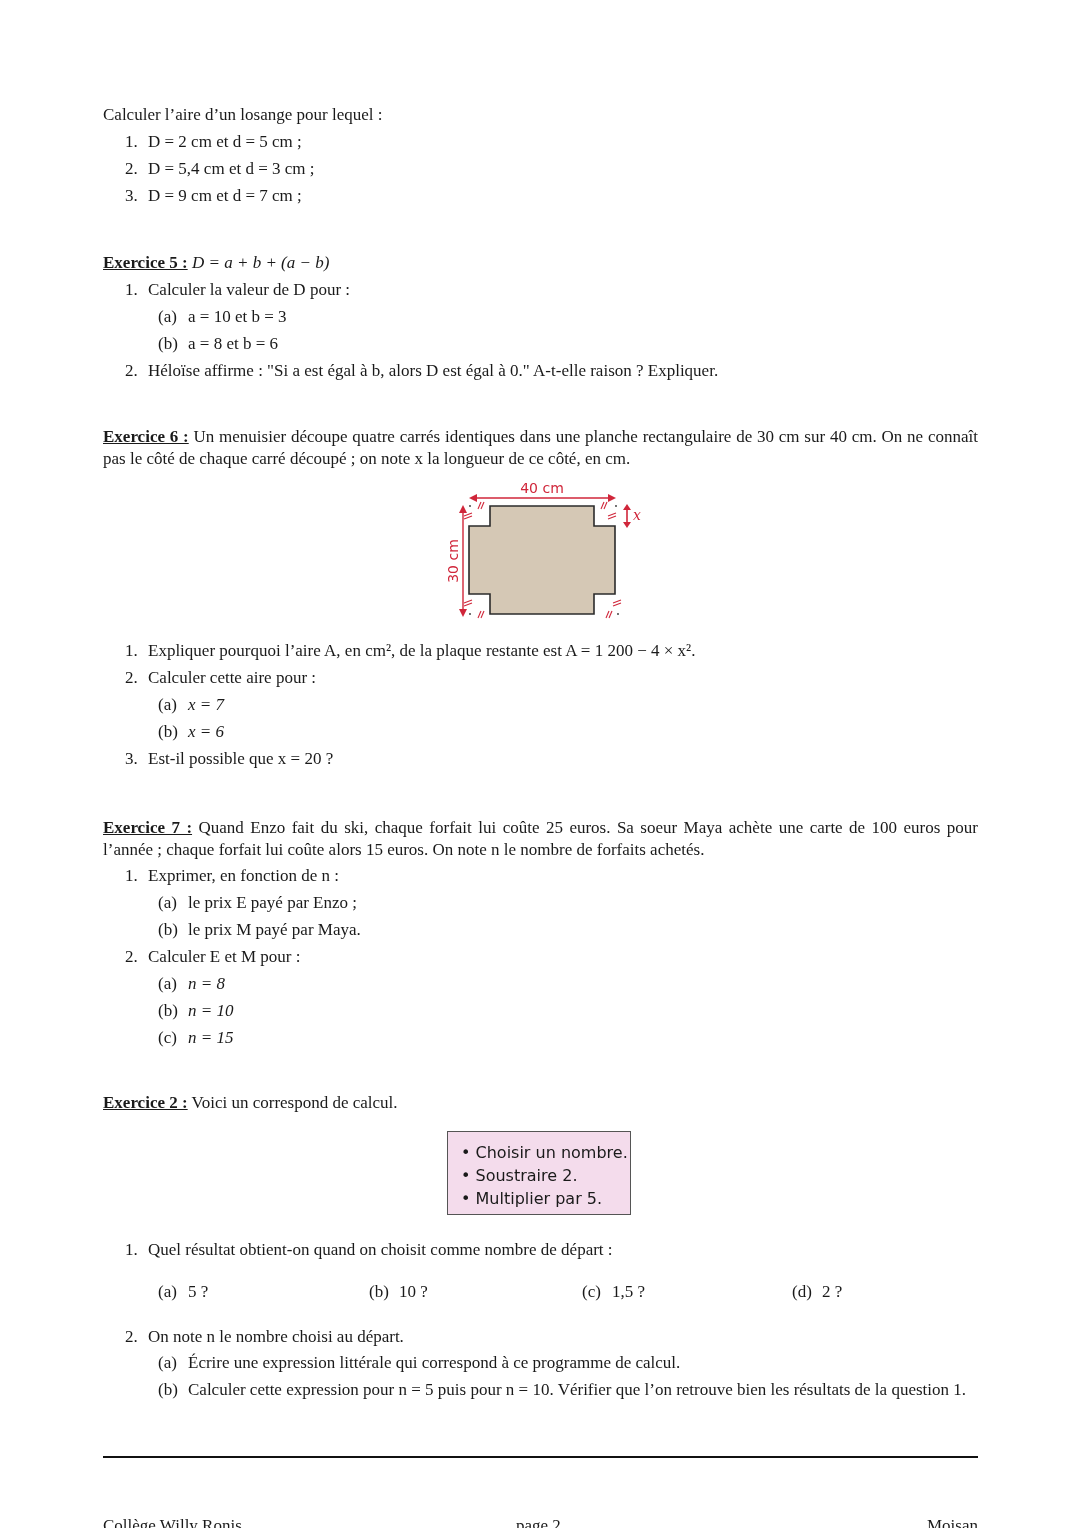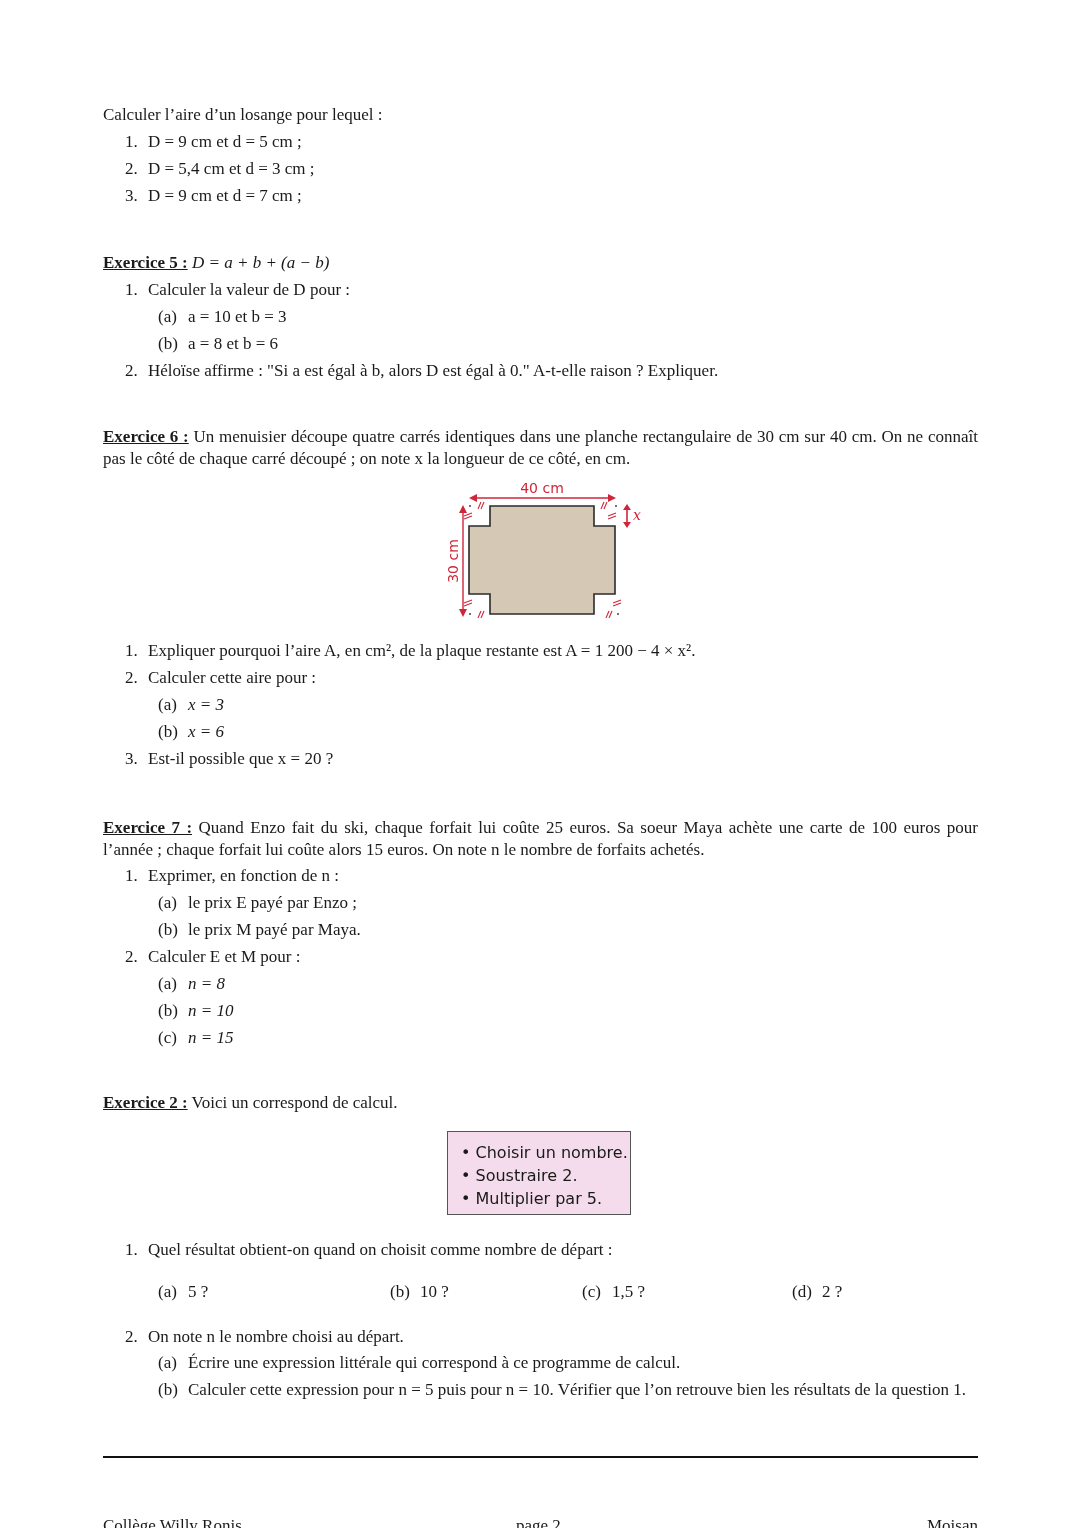--- a/index.html
+++ b/index.html
@@ -17,21 +17,21 @@
   .calc-box { position: absolute; left: 447px; top: 1131px; width: 184px; height: 84px;
               background: #f4dcec; border: 1.5px solid #555; box-sizing: border-box;
               font-family: "DejaVu Sans", sans-serif; font-size: 16px; padding: 9px 0 0 13px; line-height: 23px; color:#1a1a1a; }
   .footer-rule { position: absolute; left: 103px; top: 1456px; width: 875px; height: 2px; background: #111; }
   .footer { position: absolute; top: 1500px; font-size: 17px; margin-top: 16px; }
 </style>
 </head>
 <body>
 
 <div class="line" style="top:104px">Calculer l’aire d’un losange pour lequel :</div>
-<div class="line l1" style="top:131px"><span class="num">1.</span><span>D = 9 cm et d = 5 cm ;</span></div>
+<div class="line l1" style="top:131px"><span class="num">1.</span><span>D = 2 cm et d = 5 cm ;</span></div>
 <div class="line l1" style="top:158px"><span class="num">2.</span><span>D = 5,4 cm et d = 3 cm ;</span></div>
 <div class="line l1" style="top:185px"><span class="num">3.</span><span>D = 9 cm et d = 7 cm ;</span></div>
 
 <div class="line" style="top:252px">
   <span class="ex-title">Exercice 5 :</span>
   <span class="var">D = a + b + (a − b)</span>
 </div>
 <div class="line l1" style="top:279px"><span class="num">1.</span><span>Calculer la valeur de D pour :</span></div>
 <div class="line l2" style="top:306px"><span class="sub">(a)</span><span>a = 10 et b = 3</span></div>
 <div class="line l2" style="top:333px"><span class="sub">(b)</span><span>a = 8 et b = 6</span></div>
@@ -82,21 +82,21 @@
   <g fill="#333">
     <circle cx="34" cy="28" r="0.9"></circle>
       <circle cx="180" cy="28" r="0.9"></circle>
     <circle cx="34" cy="136" r="0.9"></circle>
       <circle cx="182" cy="136" r="0.9"></circle>
   </g>
 </svg>
 
 <div class="line l1" style="top:640px"><span class="num">1.</span><span>Expliquer pourquoi l’aire A, en cm², de la plaque restante est A = 1 200 − 4 × x².</span></div>
 <div class="line l1" style="top:667px"><span class="num">2.</span><span>Calculer cette aire pour :</span></div>
-<div class="line l2" style="top:694px"><span class="sub">(a)</span><span class="var">x = 3</span></div>
+<div class="line l2" style="top:694px"><span class="sub">(a)</span><span class="var">x = 7</span></div>
 <div class="line l2" style="top:721px"><span class="sub">(b)</span><span class="var">x = 6</span></div>
 <div class="line l1" style="top:748px"><span class="num">3.</span><span>Est-il possible que x = 20 ?</span></div>
 
 <div class="para" style="top:817px">
   <span class="ex-title">Exercice 7 :</span>
   <span>Quand Enzo fait du ski, chaque forfait lui coûte 25 euros. Sa soeur Maya achète une carte de 100 euros pour l’année ; chaque forfait lui coûte alors 15 euros. On note n le nombre de forfaits achetés.</span>
 </div>
 <div class="line l1" style="top:865px"><span class="num">1.</span><span>Exprimer, en fonction de n :</span></div>
 <div class="line l2" style="top:892px"><span class="sub">(a)</span><span>le prix E payé par Enzo ;</span></div>
 <div class="line l2" style="top:919px"><span class="sub">(b)</span><span>le prix M payé par Maya.</span></div>
@@ -109,21 +109,21 @@
   <span class="ex-title">Exercice 2 :</span>
   <span>Voici un correspond de calcul.</span>
 </div>
 <div class="calc-box">
   <div>• Choisir un nombre.</div>
   <div>• Soustraire 2.</div>
   <div>• Multiplier par 5.</div>
 </div>
 <div class="line l1" style="top:1239px"><span class="num">1.</span><span>Quel résultat obtient-on quand on choisit comme nombre de départ :</span></div>
 <div class="line l2" style="top:1281px"><span class="sub">(a)</span><span>5 ?</span></div>
-<div class="line" style="left:390px;top:1281px"><span class="sub">(b)</span><span>10 ?</span></div>
+<div class="line" style="left:369px;top:1281px"><span class="sub">(b)</span><span>10 ?</span></div>
 <div class="line" style="left:582px;top:1281px"><span class="sub">(c)</span><span>1,5 ?</span></div>
 <div class="line" style="left:792px;top:1281px"><span class="sub">(d)</span><span>2 ?</span></div>
 <div class="line l1" style="top:1326px"><span class="num">2.</span><span>On note n le nombre choisi au départ.</span></div>
 <div class="line l2" style="top:1352px"><span class="sub">(a)</span><span>Écrire une expression littérale qui correspond à ce programme de calcul.</span></div>
 <div class="abs" style="left:158px;top:1379px;width:820px;line-height:22px;display:flex">
   <span class="sub" style="flex:0 0 30px">(b)</span>
   <span style="text-align:justify;flex:1">Calculer cette expression pour n = 5 puis pour n = 10. Vérifier que l’on retrouve bien les résultats de la question 1.</span>
 </div>
 
 <div class="footer-rule"></div>

